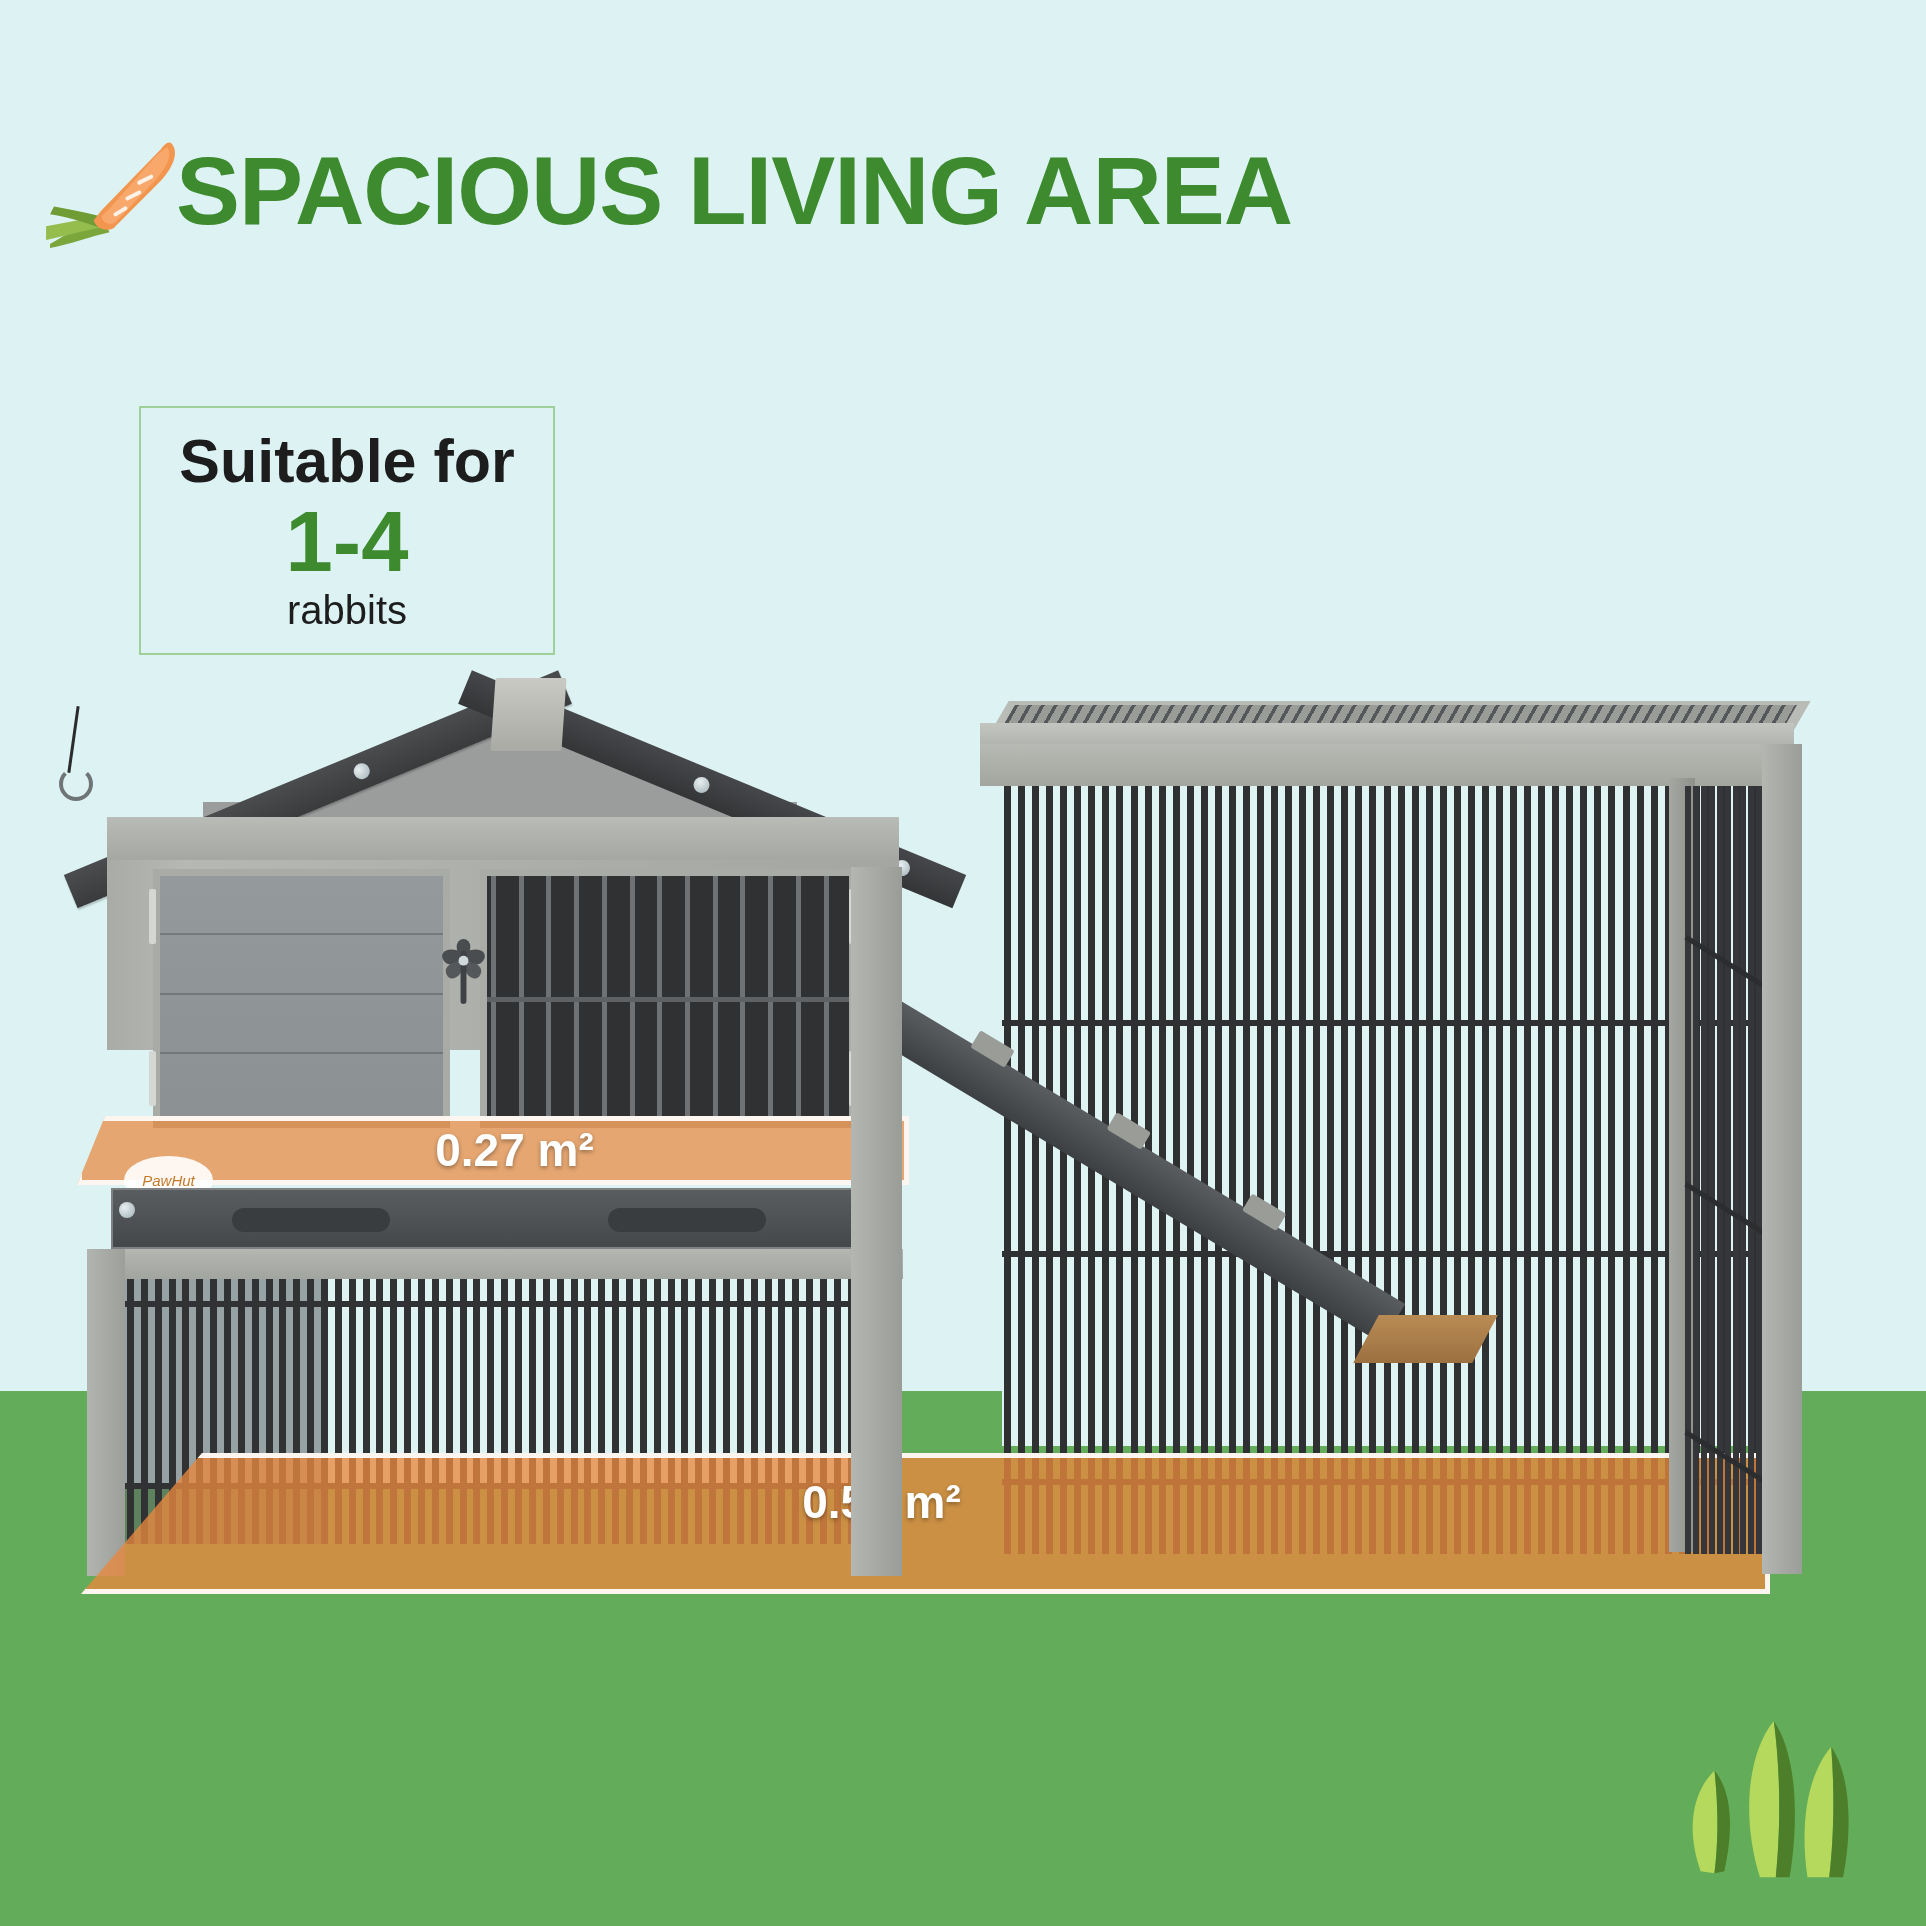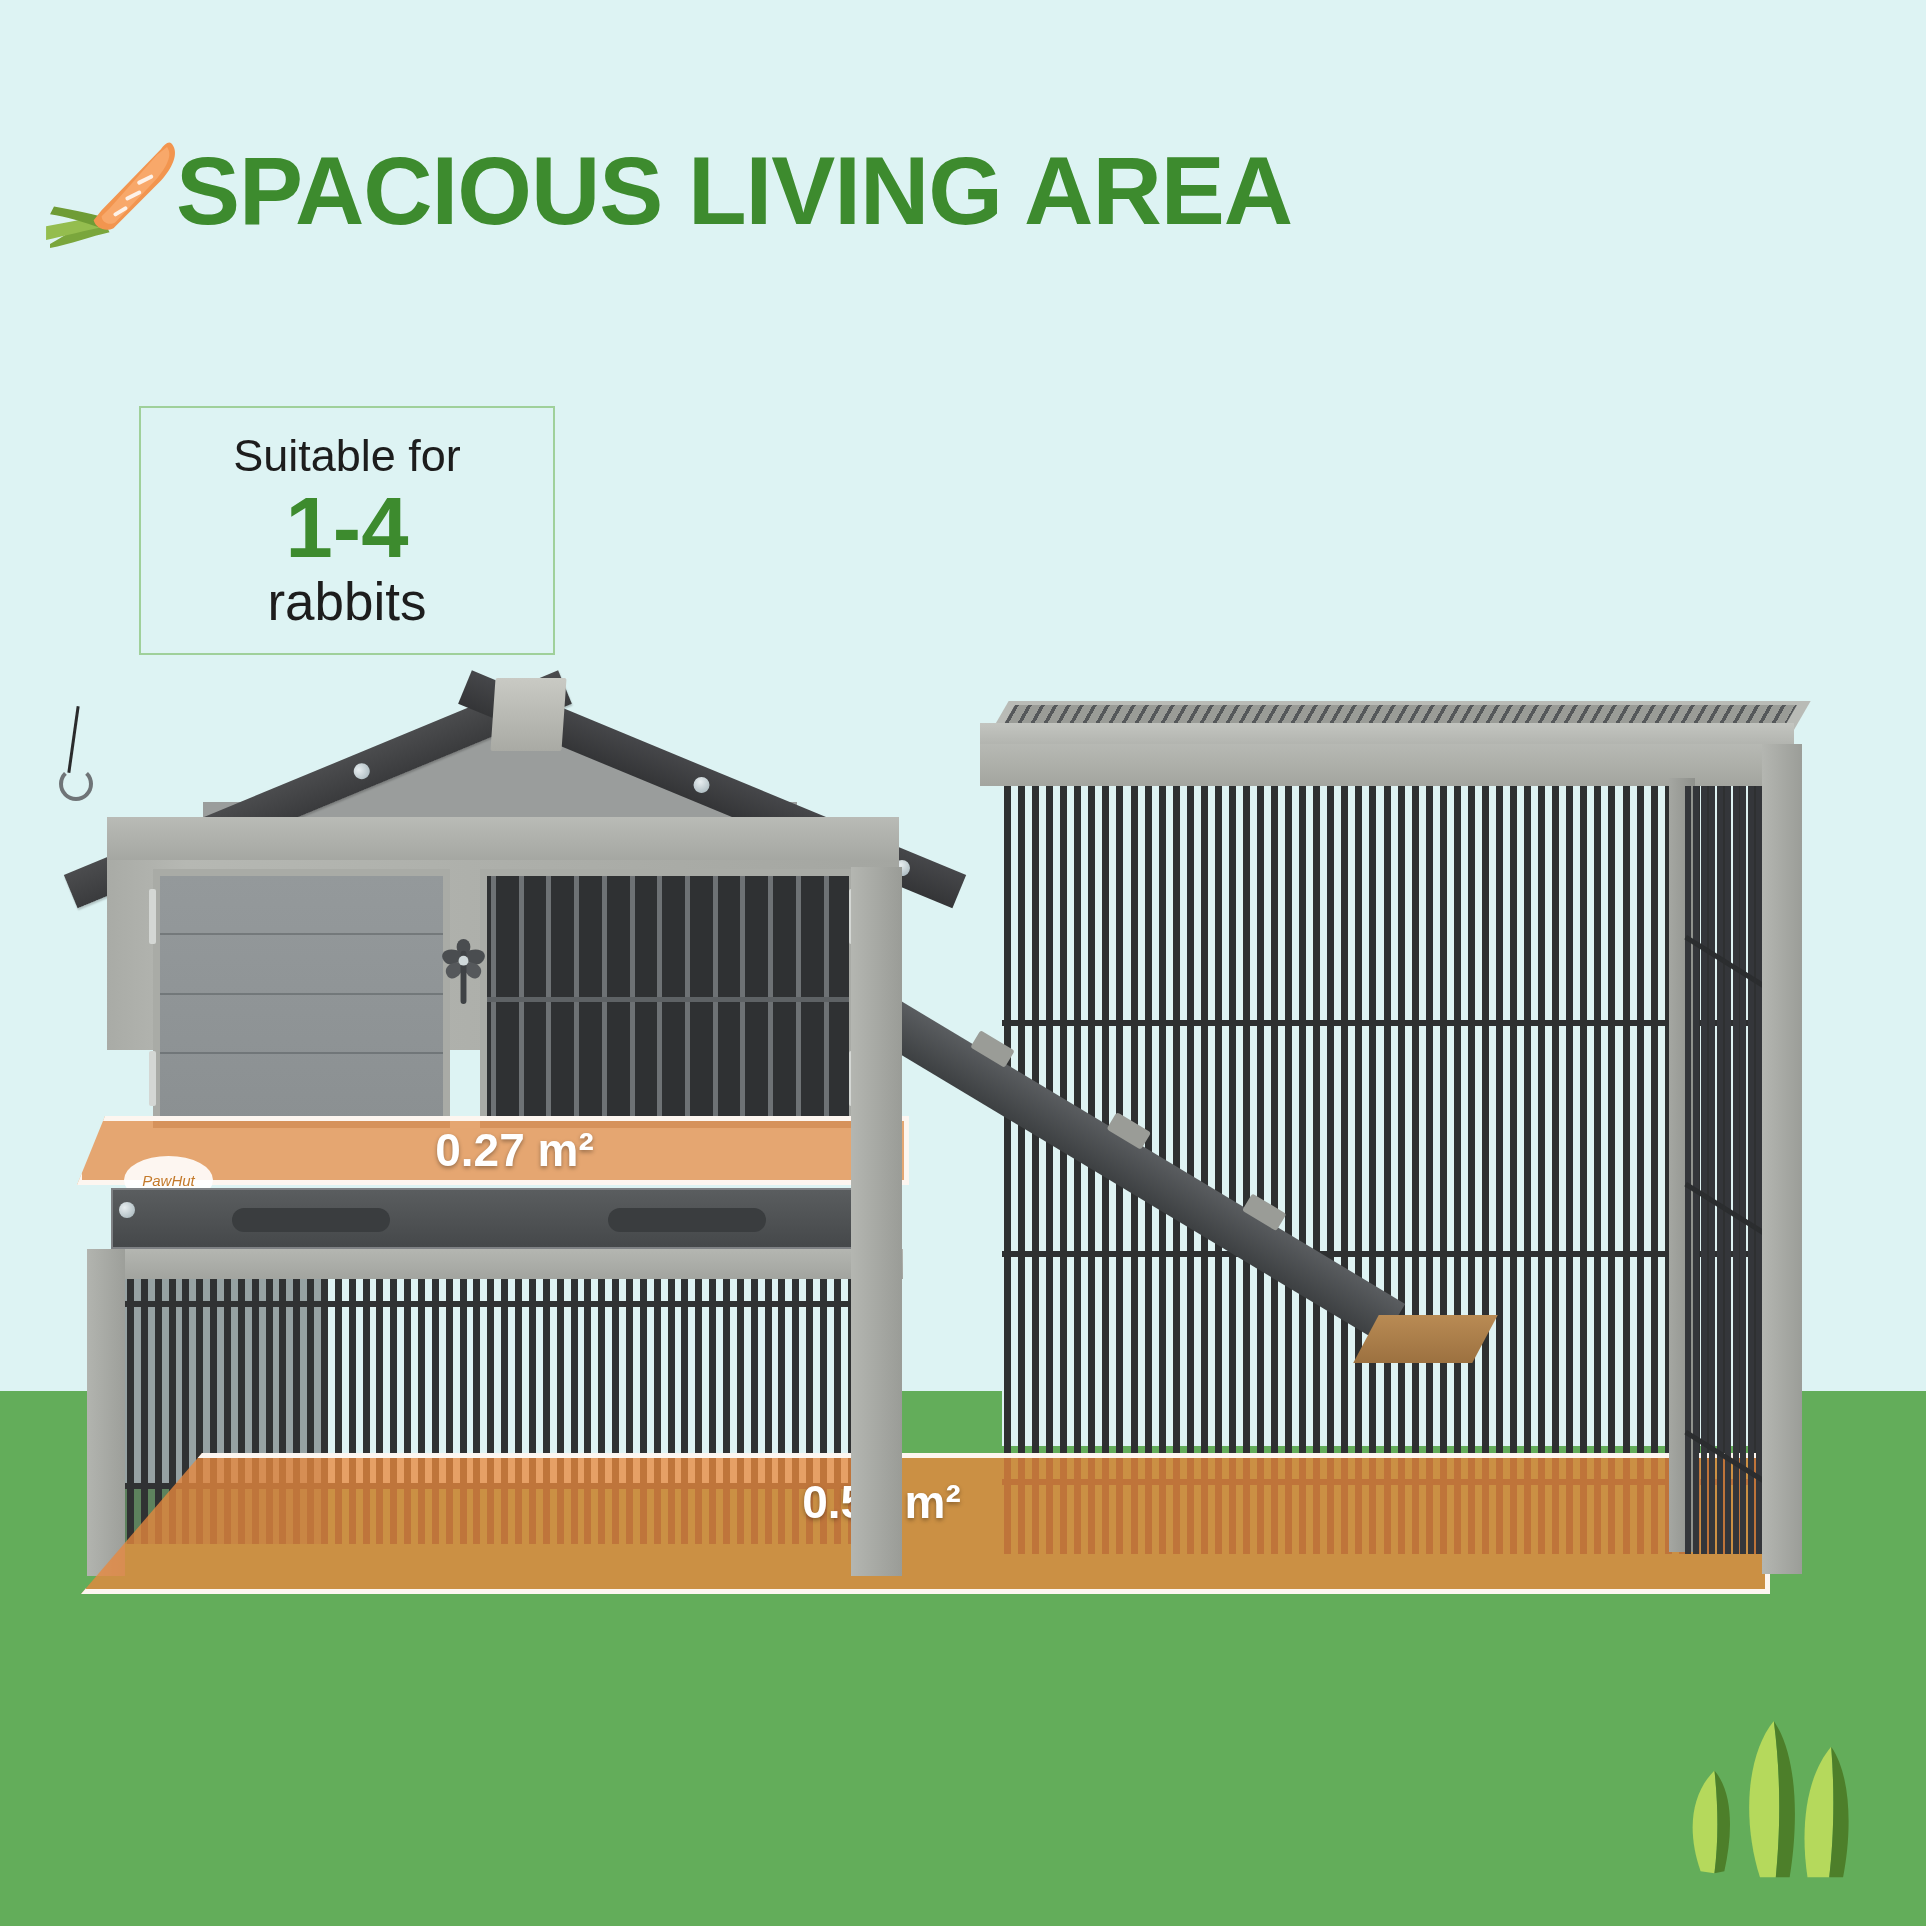--- a/index.html
+++ b/index.html
@@ -25,23 +25,23 @@
     position:absolute;left:149px;top:323px;
     font-size:50px;color:#1d1d1d;font-weight:300;white-space:nowrap;
   }
 
   
   .suitbox{
     position:absolute;left:139px;top:406px;width:416px;height:249px;
     border:2px solid #9fd09a;box-sizing:border-box;
     display:flex;flex-direction:column;align-items:center;justify-content:center;
   }
-  .suit-l1{font-size:45px;color:#1d1d1d;font-weight:400;line-height:1.0;}
+  .suit-l1{font-size:61px;color:#1d1d1d;font-weight:700;line-height:1.0;}
   .suit-num{font-size:85px;color:#3d8b2e;font-weight:bold;line-height:1.08;margin:4px 0 0 0;}
-  .suit-l2{font-size:53px;color:#1d1d1d;font-weight:300;line-height:1.0;margin-top:2px;}
+  .suit-l2{font-size:40px;color:#1d1d1d;font-weight:300;line-height:1.0;margin-top:2px;}
 
   
   #product{position:absolute;left:0;top:683px;width:1927px;height:911px;}
 
   
   .gable{position:absolute;left:203px;top:14px;width:0;height:0;
     border-left:297px solid transparent;border-right:297px solid transparent;
     border-bottom:127px solid #9a9d9c;}
   .gable-face{position:absolute;left:203px;top:119px;width:594px;height:30px;background:#9a9d9c;}
   .roofL{position:absolute;left:30px;top:-14px;width:535px;height:36px;

